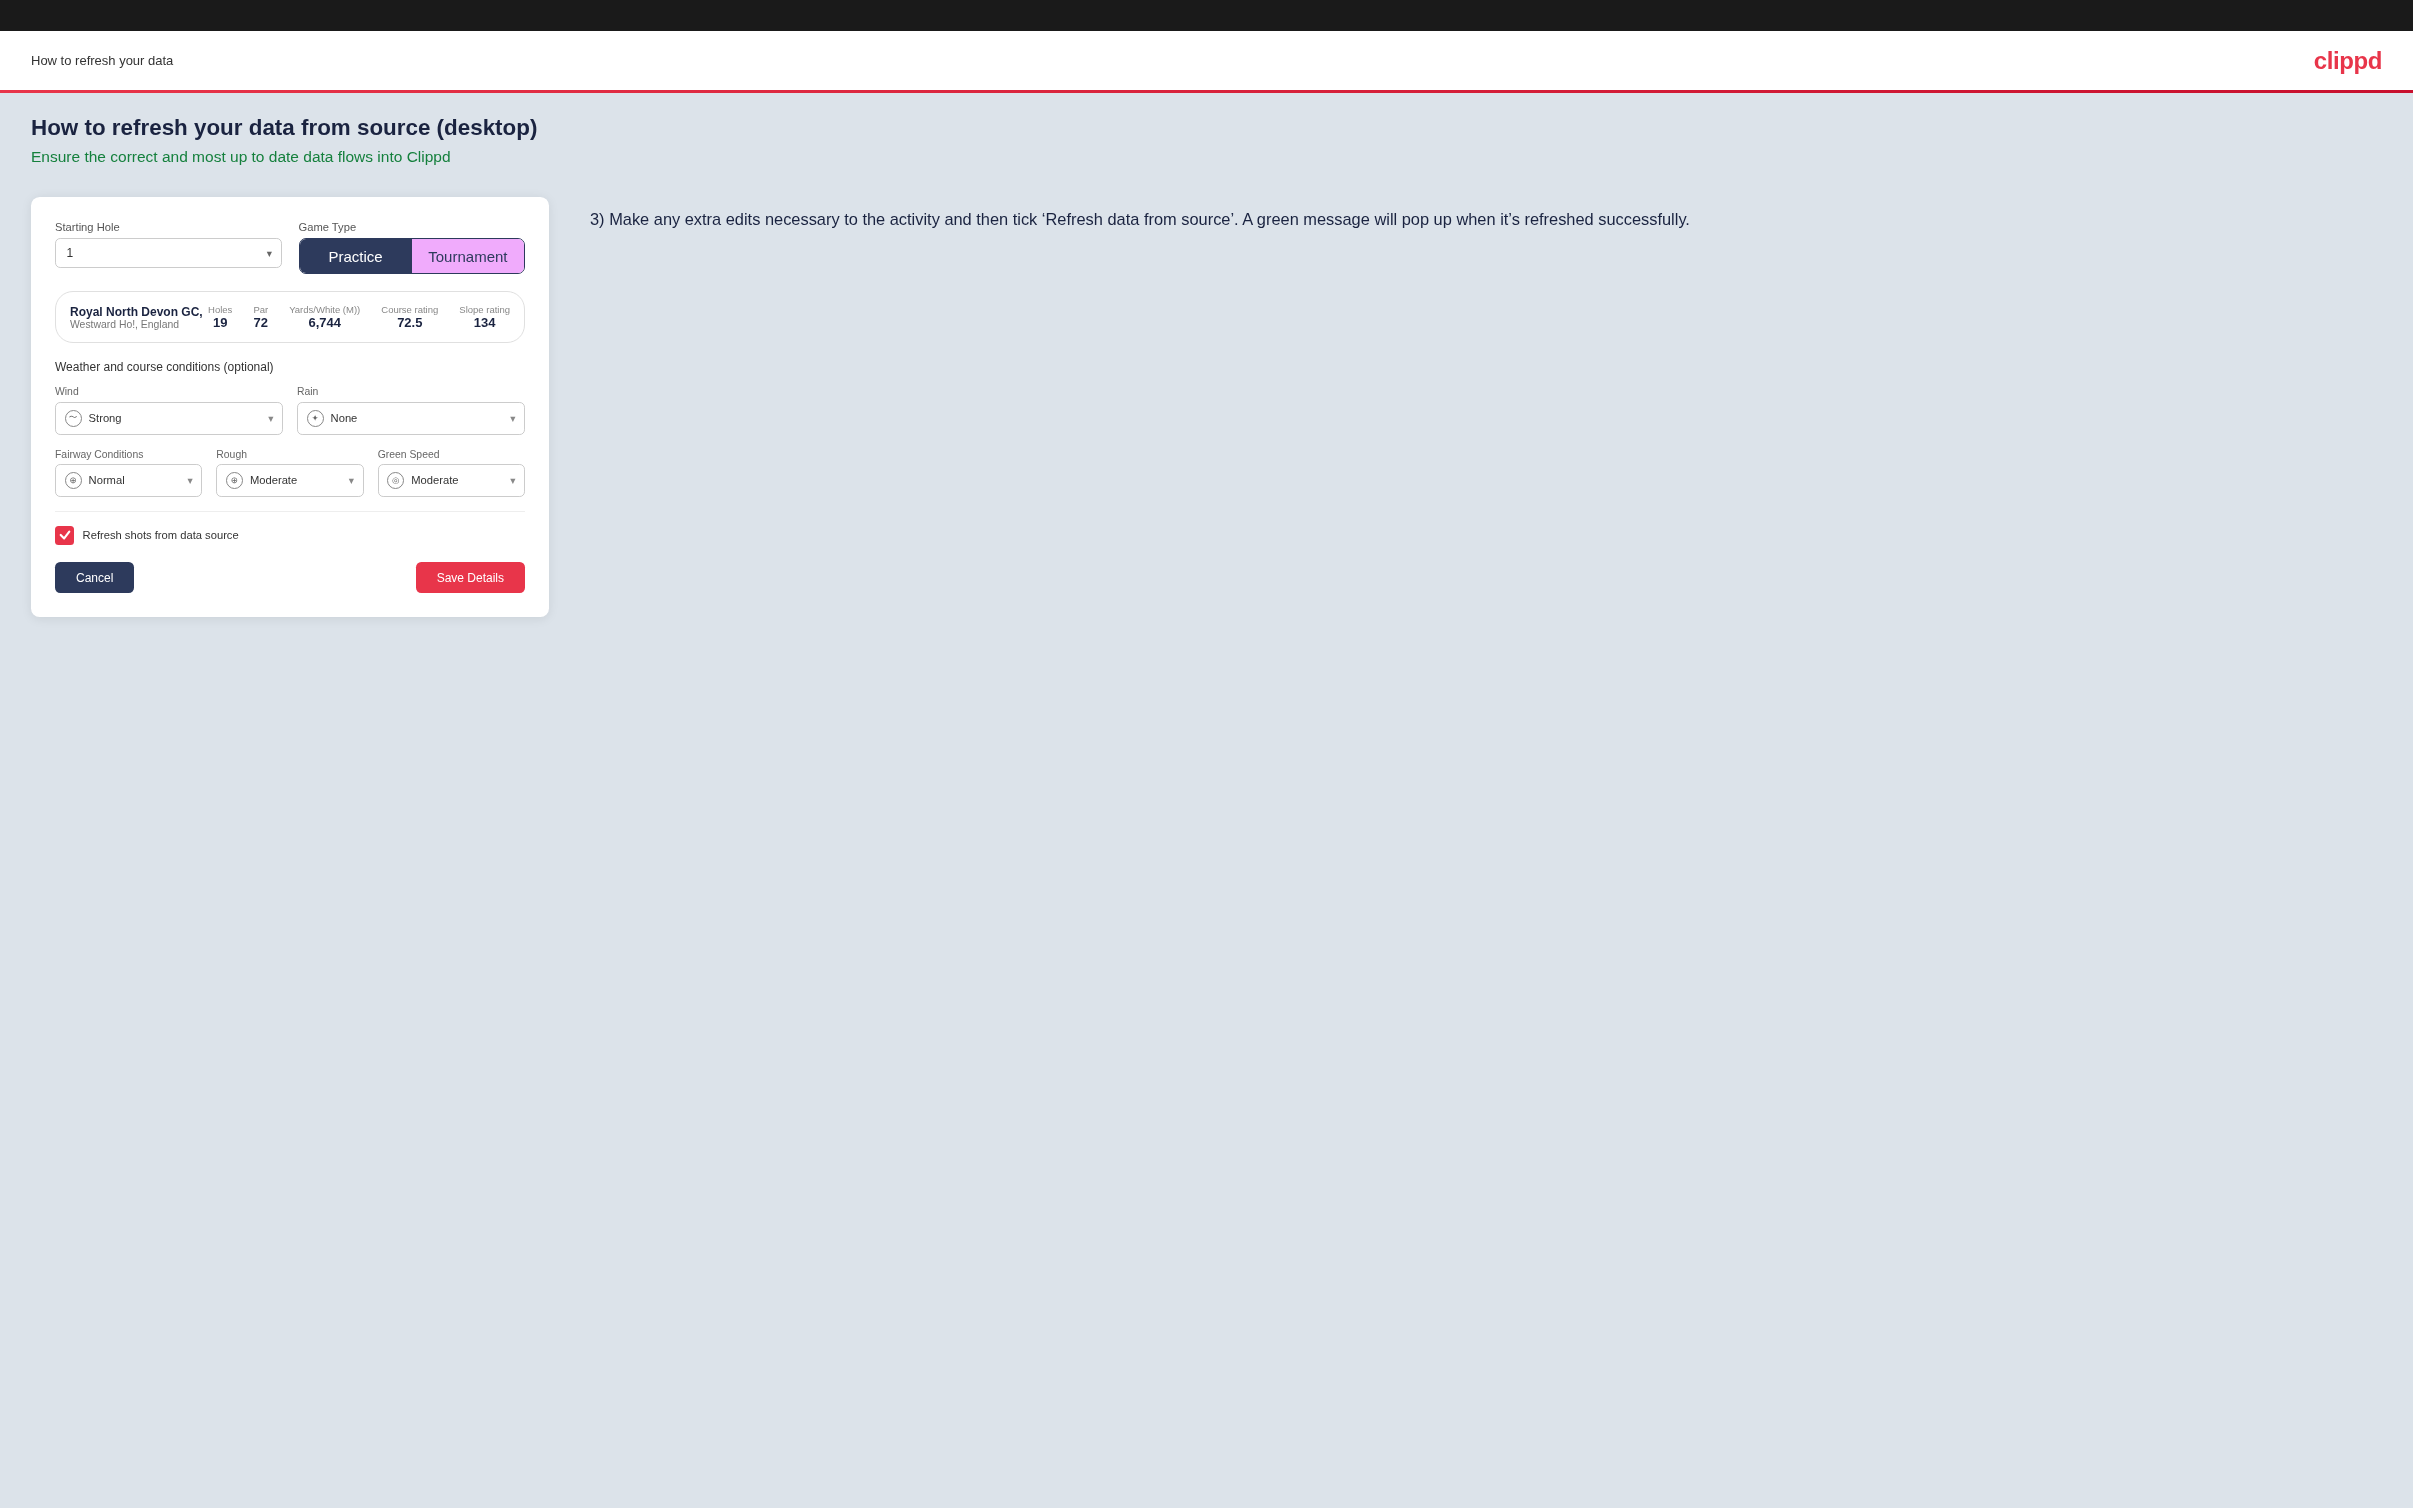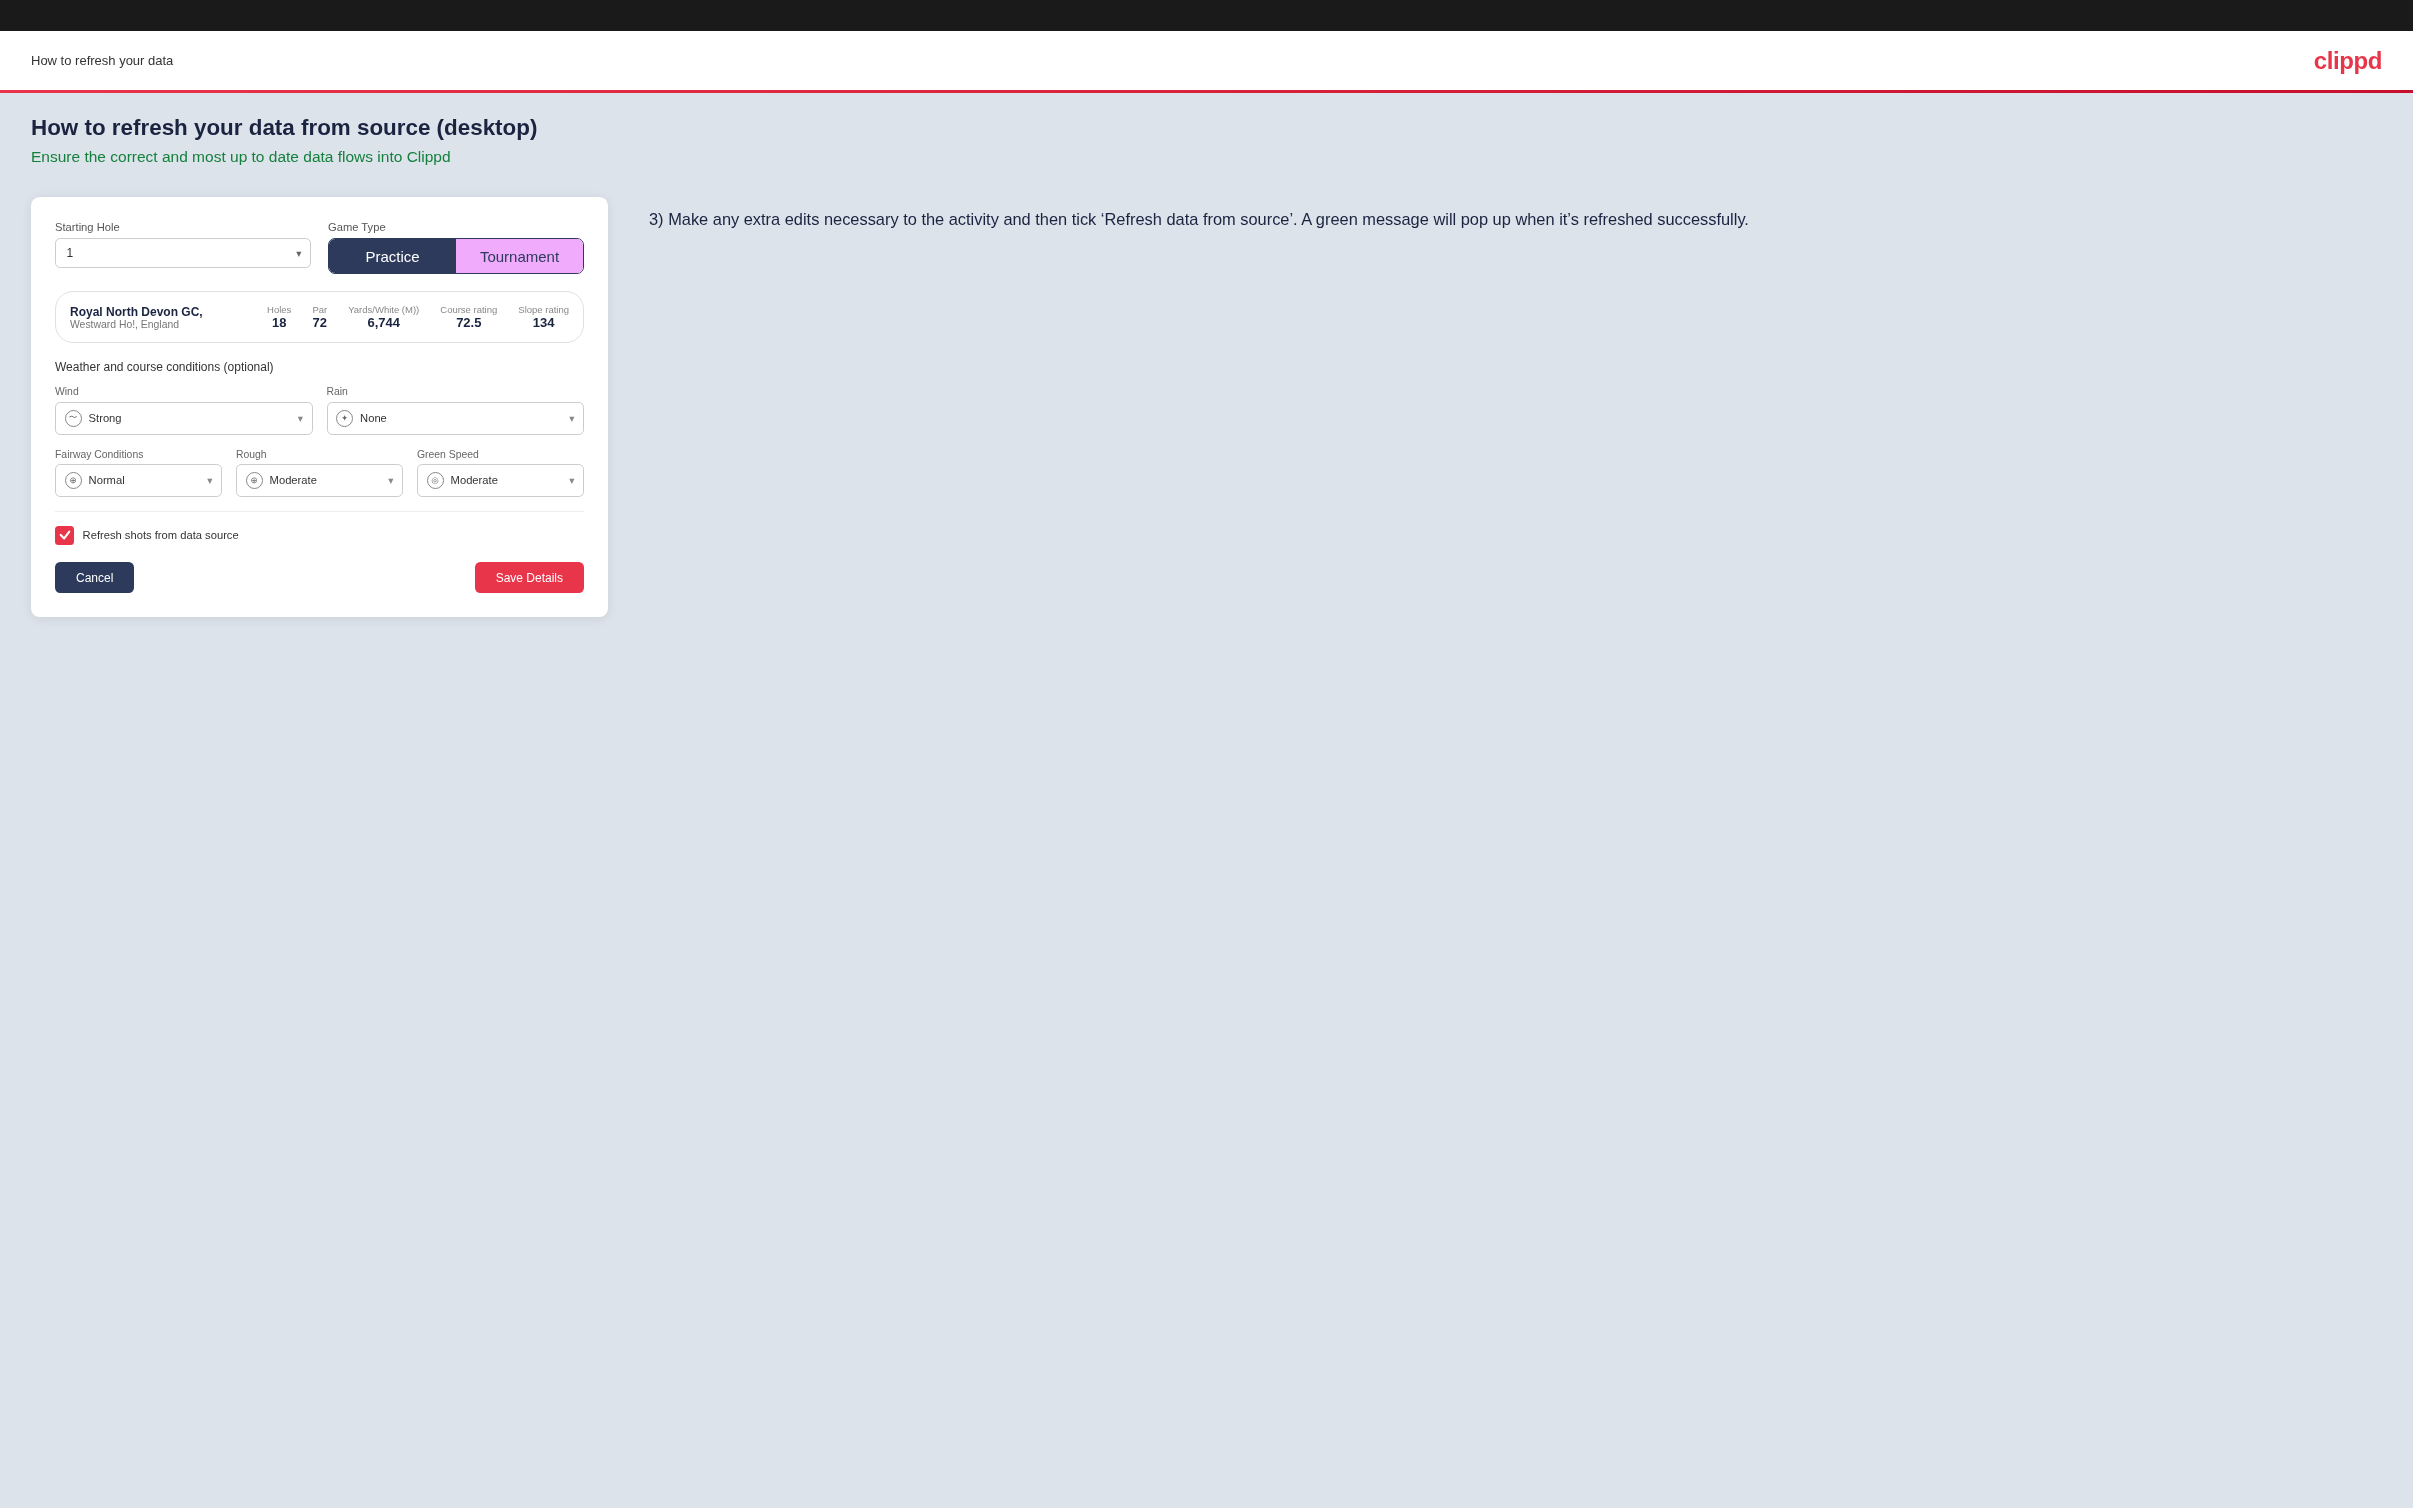--- a/index.html
+++ b/index.html
@@ -67,21 +67,21 @@
     .content-row {
       display: flex;
       gap: 41px;
       align-items: flex-start;
     }
 
     .form-panel {
       background: #fff;
       border-radius: 8.6px;
       padding: 24px 24px 24px 24px;
-      width: 577px;
+      width: 518px;
       flex-shrink: 0;
       box-shadow: 0 1.7px 10.4px rgba(0,0,0,0.08);
     }
 
     .form-section-label {
       font-size: 11.2px;
       color: #555;
       margin-bottom: 5.2px;
       font-weight: 400;
     }
@@ -369,21 +369,21 @@
       </div>
 
       <div class="course-card">
         <div class="course-info">
           <span class="course-name">Royal North Devon GC,</span>
           <span class="course-location">Westward Ho!, England</span>
         </div>
         <div class="course-stats">
           <div class="stat-col">
             <span class="stat-label">Holes</span>
-            <span class="stat-value">18</span>
+            <span class="stat-value">19</span>
           </div>
           <div class="stat-col">
             <span class="stat-label">Par</span>
             <span class="stat-value">72</span>
           </div>
           <div class="stat-col">
             <span class="stat-label">Yards/White (M))</span>
             <span class="stat-value">6,744</span>
           </div>
           <div class="stat-col">

